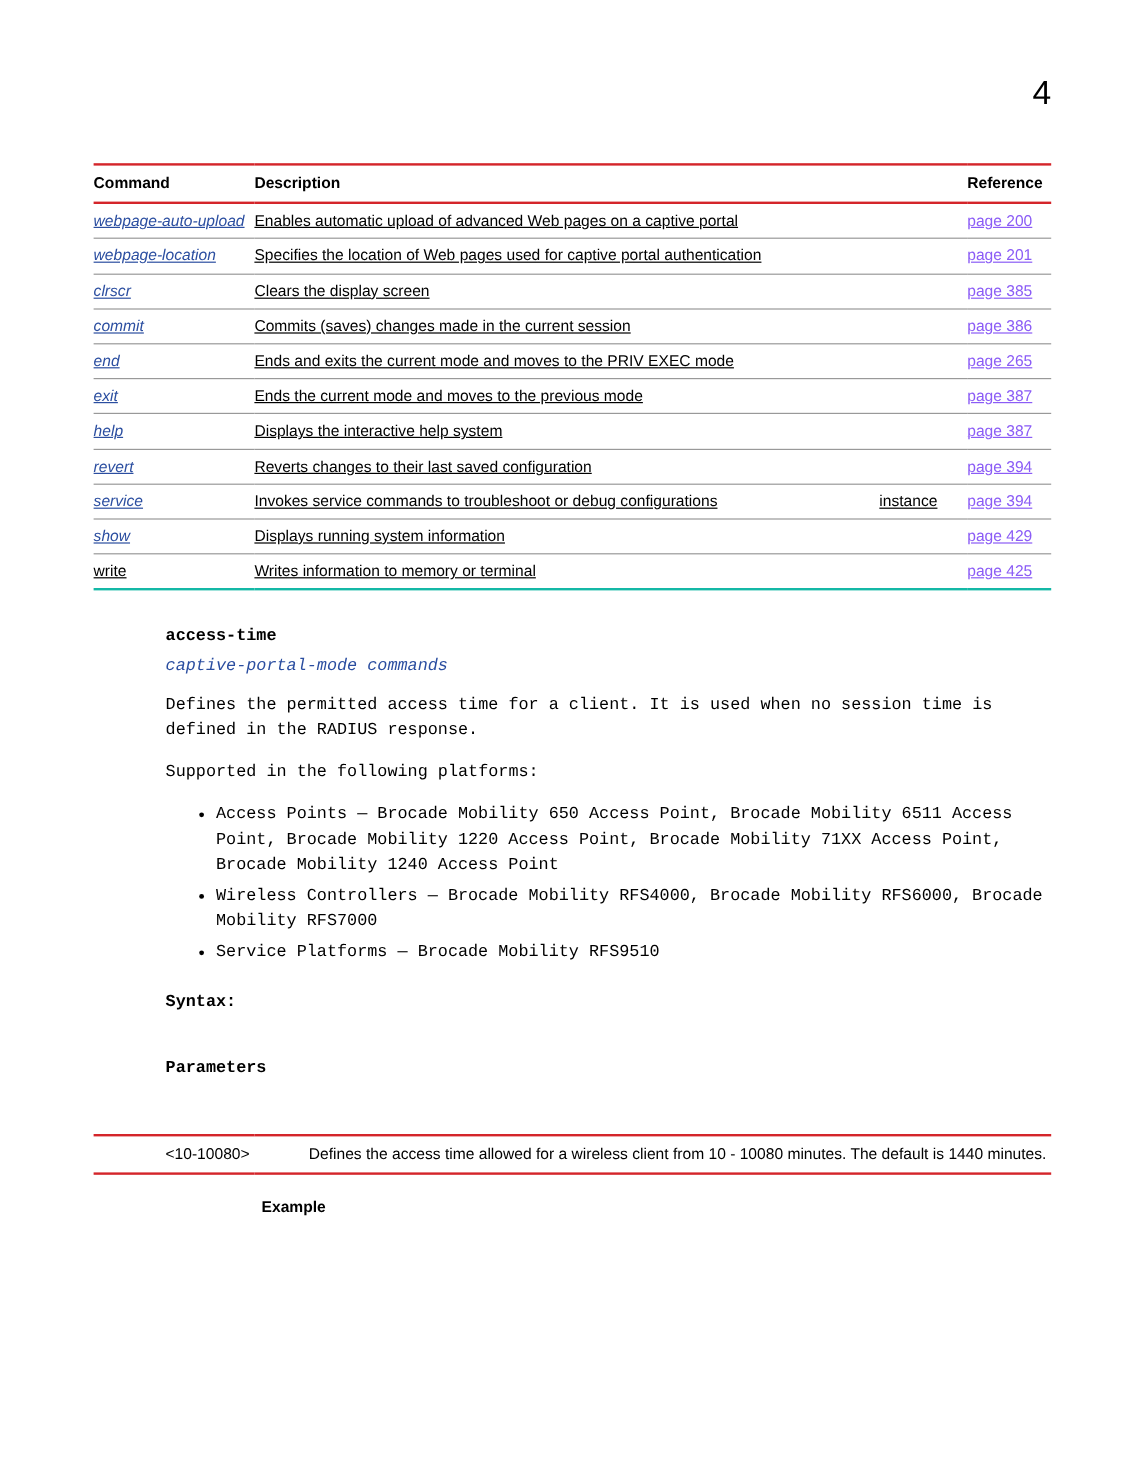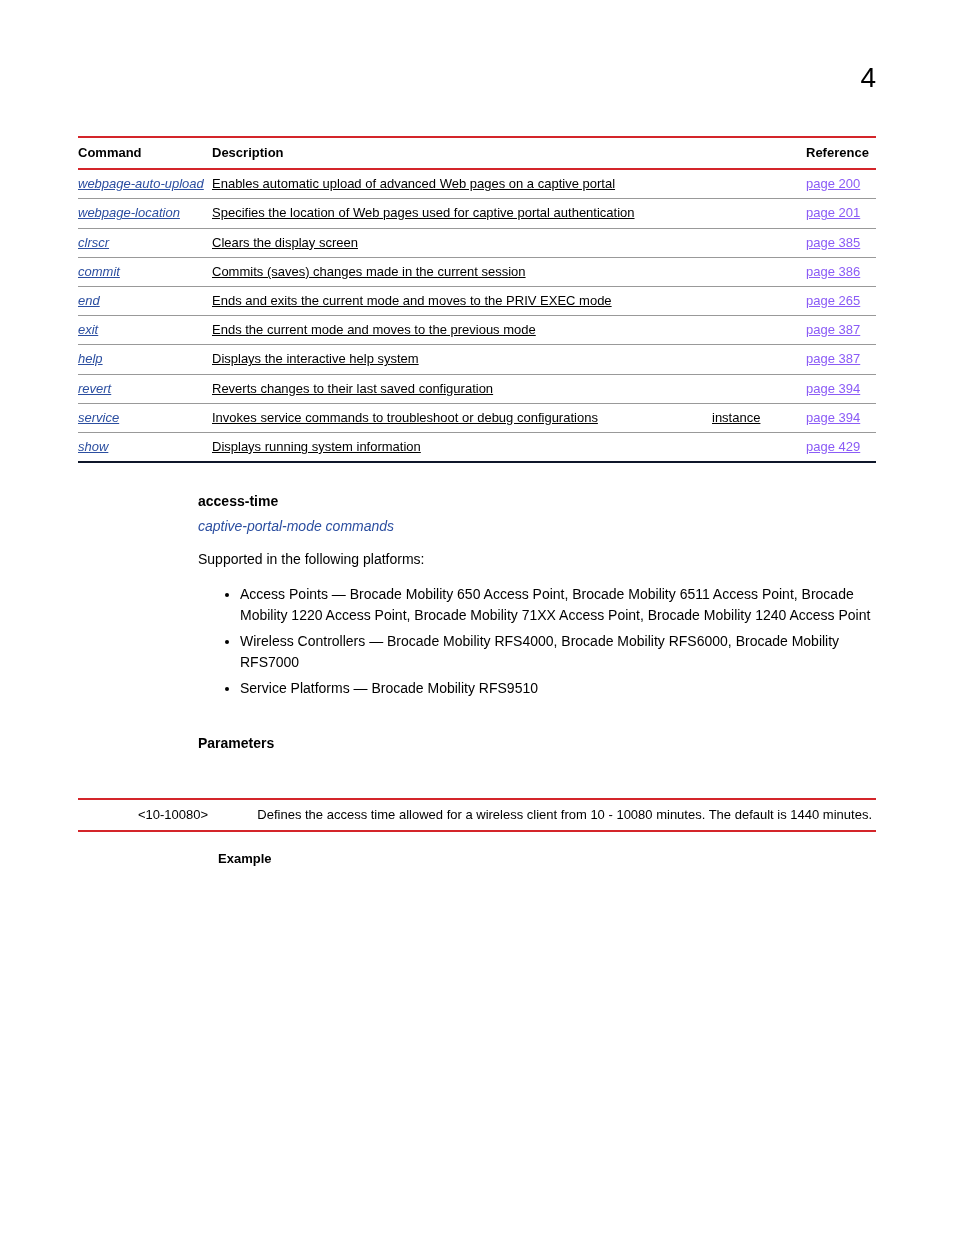--- a/index.html
+++ b/index.html
@@ -23,21 +23,21 @@
     top: 58px;
     right: 78px;
     font-size: 28px;
     font-weight: 400;
   }
   .cmd-table {
     width: 100%;
     border-collapse: collapse;
     margin-top: 76px;
     border-top: 2px solid #d4252a;
-    border-bottom: 2px solid #0f172a;
+    border-bottom: 2px solid #14b8a6;
   }
   .cmd-table thead th {
     text-align: left;
     font-weight: bold;
     font-size: 13px;
     padding: 6px 4px 6px 0;
     border-bottom: 2px solid #d4252a;
   }
   .cmd-table tbody td {
     padding: 5px 4px 5px 0;
@@ -48,24 +48,25 @@
   }
   .cmd-table tbody tr:last-child td {
     border-bottom: none;
   }
   .col-cmd { width: 134px; }
   .col-ref { width: 70px; text-align: left; }
   .link { color: #2b4ea0; font-style: italic; }
   .link-plain { color: #8b5cf6; }
   .narrow-cmd { word-break: break-all; }
   .content-body {
-    margin-left: 120px;
+    margin-left: 60px;
     margin-top: 28px;
     font-size: 14px;
     line-height: 1.5;
+    font-family: Liberation Mono, monospace;
   }
   .sec-heading {
     font-weight: bold;
     font-size: 14px;
     margin-top: 20px;
     margin-bottom: 4px;
   }
   .cross-ref {
     color: #2b4ea0;
     font-style: italic;
@@ -91,21 +92,21 @@
   }
   .param-table .pcol1 { width: 134px; }
   .example-label {
     font-weight: bold;
     font-size: 13px;
     margin-left: 140px;
     margin-top: 6px;
   }
   .desc-wide { display: flex; }
   .desc-wide .left { flex: 1 1 auto; padding-right: 14px; }
-  .desc-wide .right { flex: 0 0 90px; text-align: left; margin-left: 32px; }
+  .desc-wide .right { flex: 0 0 90px; text-align: center; margin-left: 32px; }
 </style>
 </head>
 <body>
 
 <div class="page">
   <div class="chapter-num">4</div>
 
   <table class="cmd-table">
     <thead>
       <tr>
@@ -163,32 +164,39 @@
               <div class="right">instance</div>
             </div>
           </td>
           <td class="col-ref link-plain">page 394</td>
         </tr>
         <tr>
           <td class="col-cmd link">show</td>
           <td>Displays running system information</td>
           <td class="col-ref link-plain">page 429</td>
         </tr>
+        <tr>
+          <td class="col-cmd">write</td>
+          <td>Writes information to memory or terminal</td>
+          <td class="col-ref link-plain">page 425</td>
+        </tr>
       </tbody>
   </table>
 
   <div class="content-body">
     <div class="sec-heading">access-time</div>
     <span class="cross-ref">captive-portal-mode commands</span>
+    <div class="para">Defines the permitted access time for a client. It is used when no session time is defined in the RADIUS response.</div>
     <div class="para">Supported in the following platforms:</div>
     <ul class="platforms" id="platforms-list">
         <li>Access Points — Brocade Mobility 650 Access Point, Brocade Mobility 6511 Access Point, Brocade Mobility 1220 Access Point, Brocade Mobility 71XX Access Point, Brocade Mobility 1240 Access Point</li>
         <li>Wireless Controllers — Brocade Mobility RFS4000, Brocade Mobility RFS6000, Brocade Mobility RFS7000</li>
         <li>Service Platforms — Brocade Mobility RFS9510</li>
       </ul>
+    <div class="sec-heading">Syntax:</div>
     <div class="sec-heading" style="margin-top:34px;">Parameters</div>
   </div>
 
   <table class="param-table">
     <tbody>
         <tr>
       <td class="pcol1">&lt;10-10080&gt;</td>
       <td>Defines the access time allowed for a wireless client from 10 - 10080 minutes. The default is 1440 minutes.</td>
     </tr>
   </tbody>

